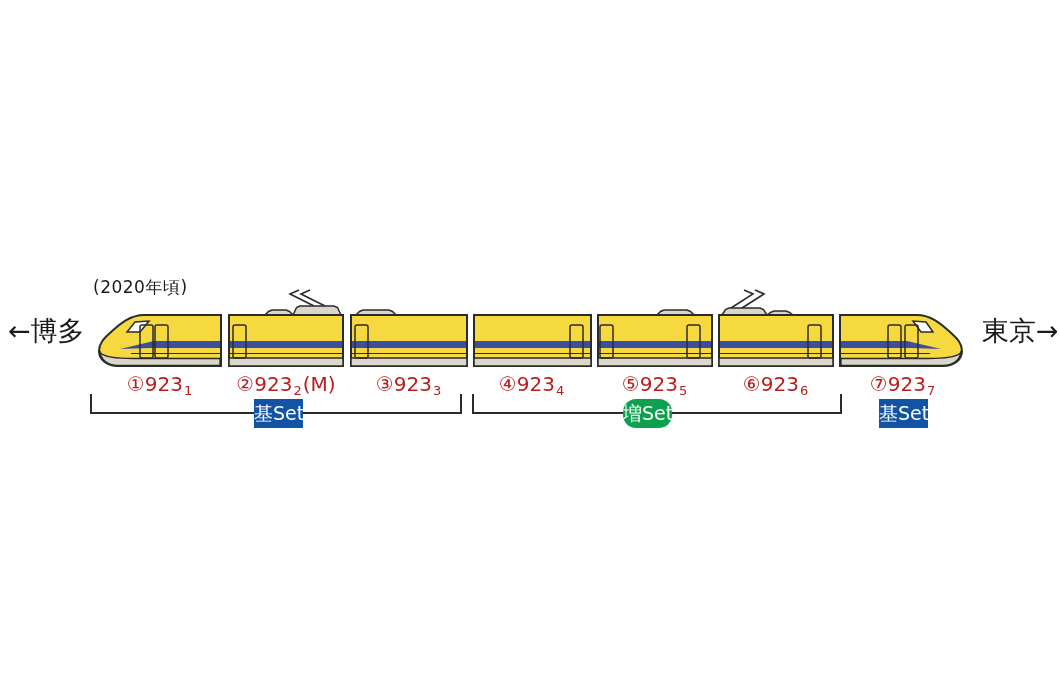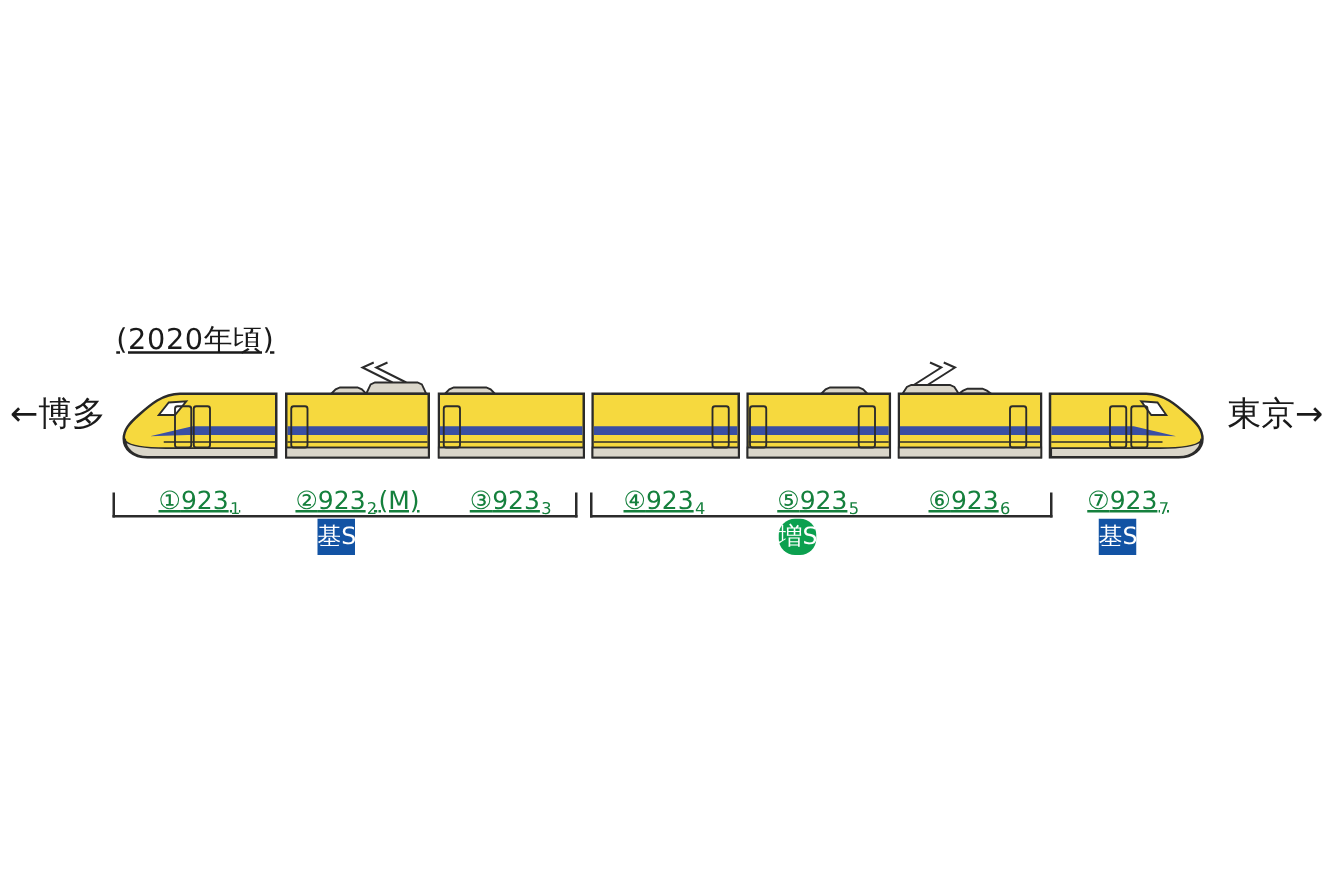--- a/index.html
+++ b/index.html
@@ -1,36 +1,36 @@
 <!DOCTYPE html>
 <html><head>
 <meta charset="utf-8">
 <style>
   html,body{margin:0;padding:0;}
   body{
     width:1060px;height:700px;background:#ffffff;position:relative;overflow:hidden;
     font-family:"DejaVu Sans","Liberation Sans",sans-serif;color:#1a1a1a;
   }
-  .era{position:absolute;left:93px;top:256px;font-size:23px;letter-spacing:.5px;text-decoration:underline;}
+  .era{position:absolute;left:93px;top:276px;font-size:17px;letter-spacing:.5px;}
   .dir{position:absolute;top:313px;font-size:27px;white-space:nowrap;}
   .dir-left{left:8px;}
   .dir-right{left:982px;}
   #train{position:absolute;left:0;top:0;width:1060px;height:700px;}
   #train svg{position:absolute;top:287px;}
   .car-label{
-    position:absolute;top:388px;transform:translateX(-50%);
-    font-size:20px;white-space:nowrap;color:#15803d;text-decoration:underline;
+    position:absolute;top:372px;transform:translateX(-50%);
+    font-size:20px;white-space:nowrap;color:#b91c1c;
   }
   .car-label .sub{font-size:13px;position:relative;top:4px;margin:0 1px;}
   .bracket{
     position:absolute;top:394px;height:18px;z-index:1;
     border-left:2px solid #2b2b2b;border-right:2px solid #2b2b2b;border-bottom:2px solid #2b2b2b;
   }
   .set-box{
-    position:absolute;top:415px;width:30px;height:29px;z-index:2;
+    position:absolute;top:399px;width:49px;height:29px;z-index:2;
     color:#ffffff;font-size:19px;line-height:29px;text-align:center;white-space:nowrap;
   }
 </style>
 </head>
 <body>
 
 <div class="era">(2020年頃)</div>
 
 <div class="dir dir-left">←博多</div>
 <div class="dir dir-right">東京→</div>

